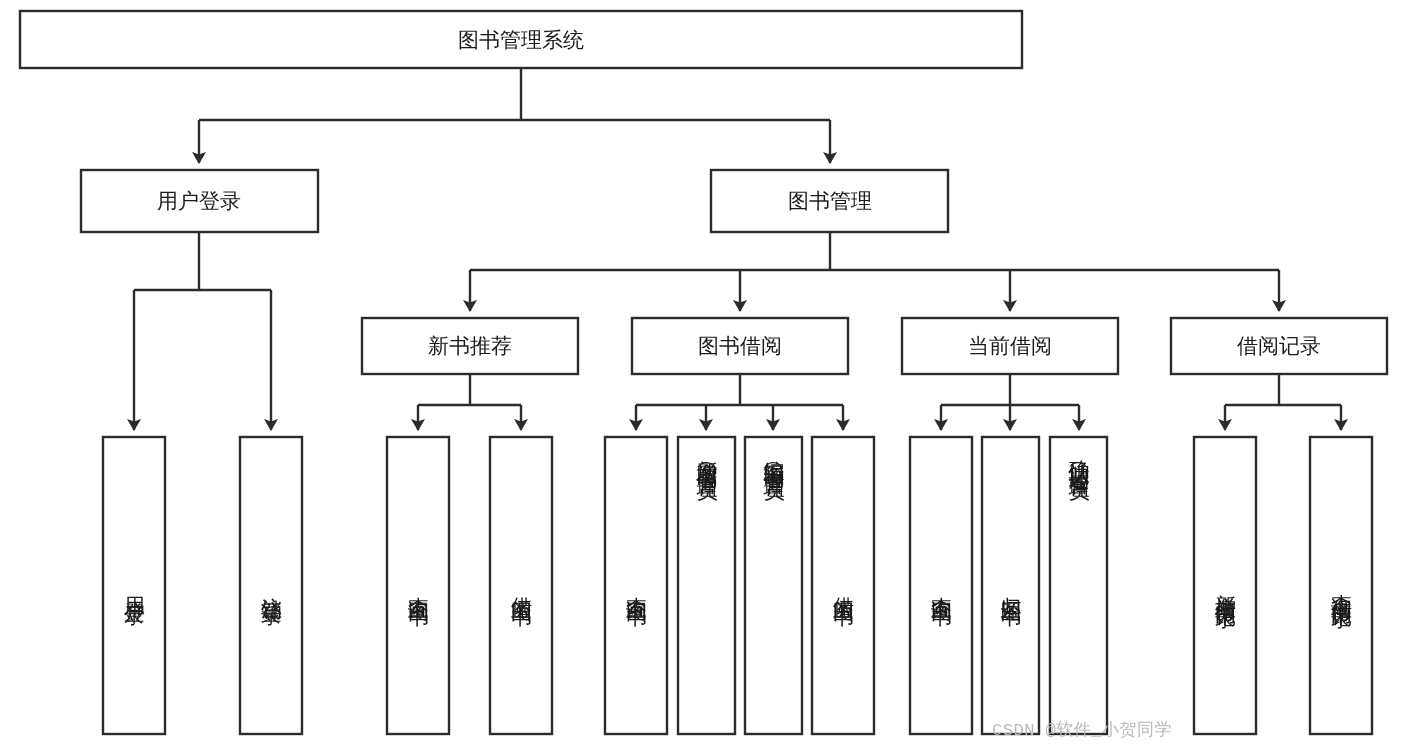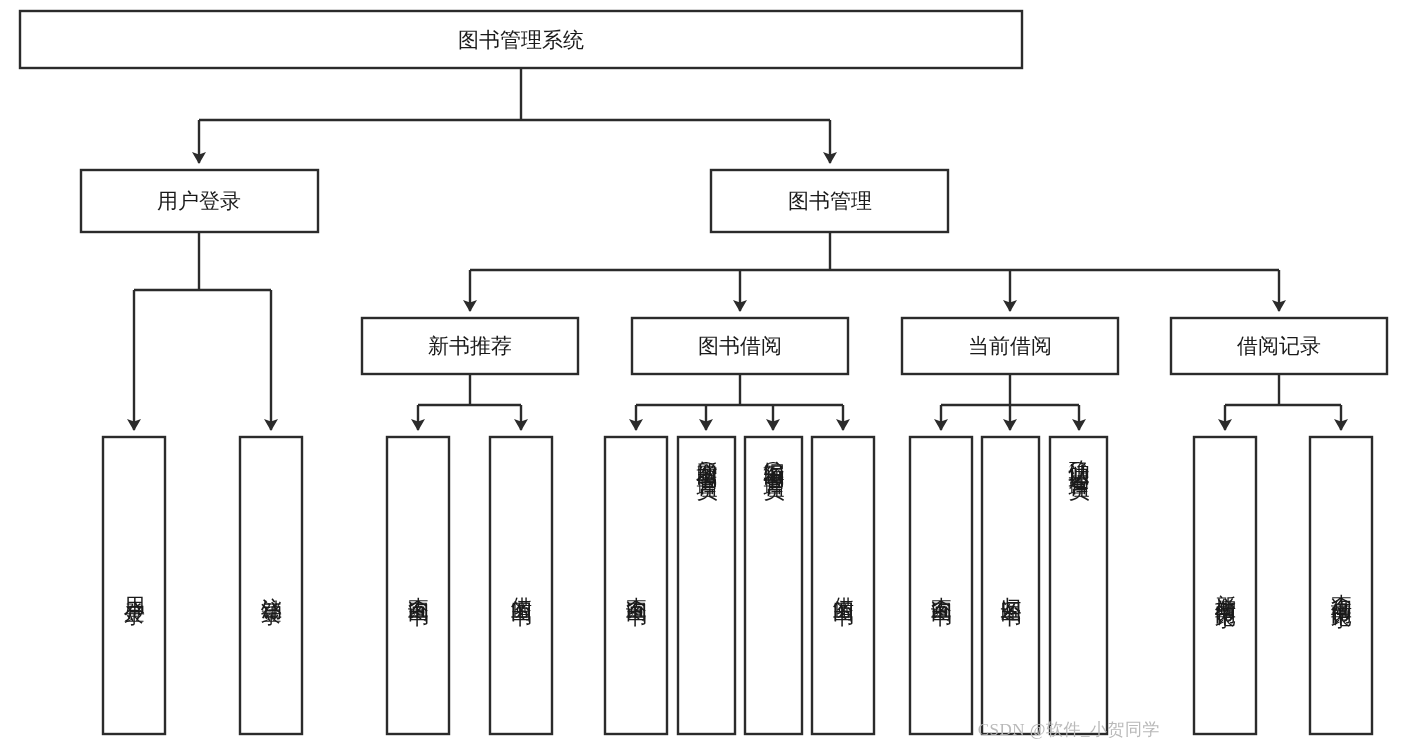--- a/index.html
+++ b/index.html
@@ -60,23 +60,23 @@
     line-height: 1;
     display: flex;
     align-items: center;
     justify-content: center;
     text-align: center;
     white-space: nowrap;
     pointer-events: none;
   }
   .watermark {
     position: absolute;
-    right: 20px;
+    right: 8px;
     bottom: 6px;
-    font-family: Liberation Serif, serif;
+    font-family: Liberation Mono, monospace;
     font-size: 17px;
     color: #b9b9b9;
     letter-spacing: 0.5px;
     white-space: nowrap;
   }
 </style>
 </head>
 <body>
 
 <div id="diagram-root">

